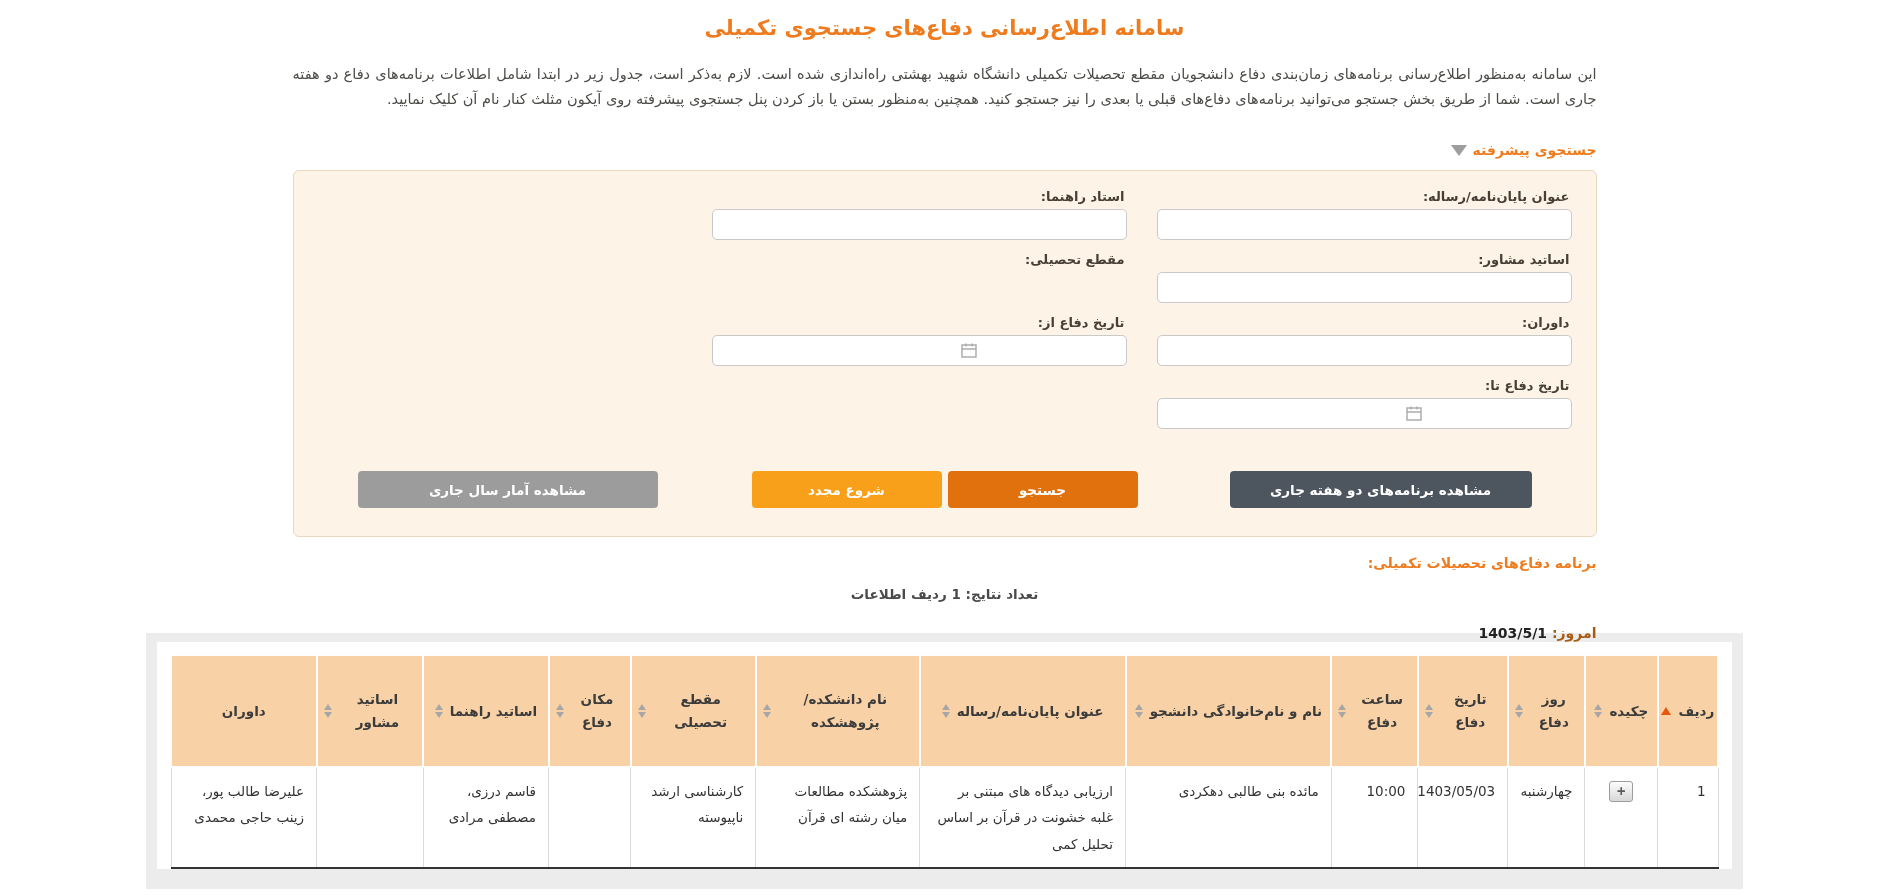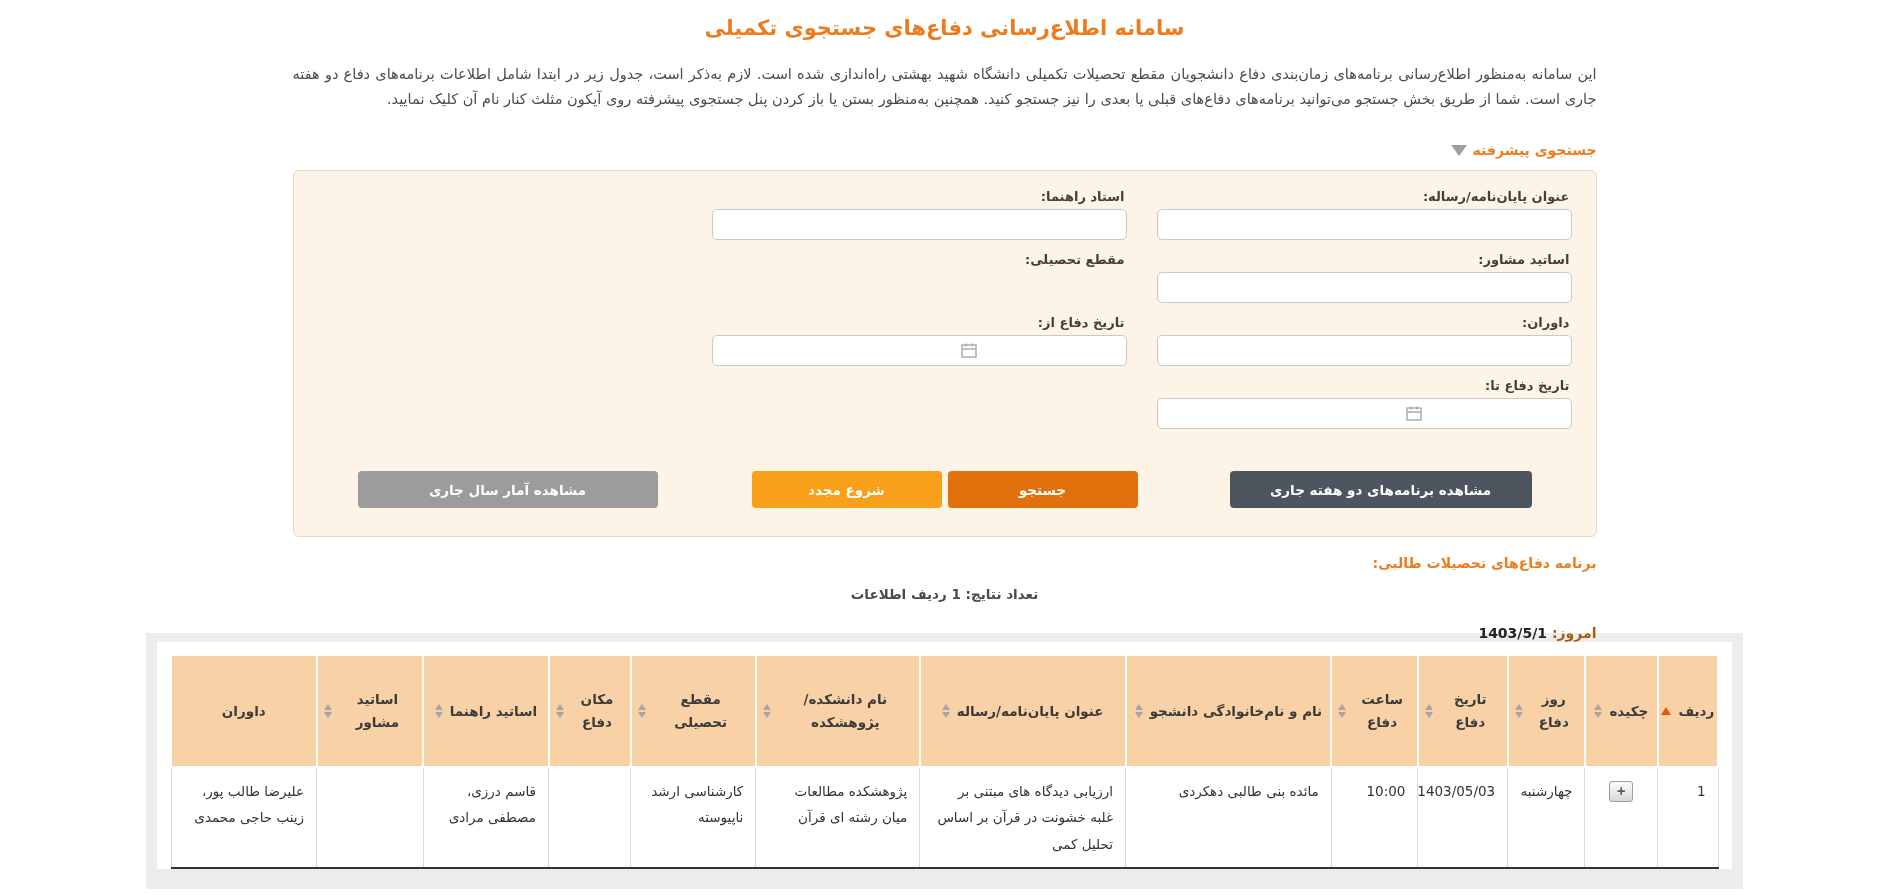--- a/index.html
+++ b/index.html
@@ -186,21 +186,21 @@
     </div>
 
     <div class="buttons-row">
       <button class="btn btn-dark">مشاهده برنامه‌های دو هفته جاری</button>
       <button class="btn btn-search">جستجو</button>
       <button class="btn btn-reset">شروع مجدد</button>
       <button class="btn btn-gray">مشاهده آمار سال جاری</button>
     </div>
   </section>
 
-  <div class="section-title">برنامه دفاع‌های تحصیلات طالبی:</div>
+  <div class="section-title">برنامه دفاع‌های تحصیلات تکمیلی:</div>
 
   <div class="today-row">
     <div class="today">
       <span class="today-label">امروز:</span>
       <span>1403/5/1</span>
     </div>
     <div class="count">تعداد نتایج: 1 ردیف اطلاعات</div>
   </div>
 
 </div>

